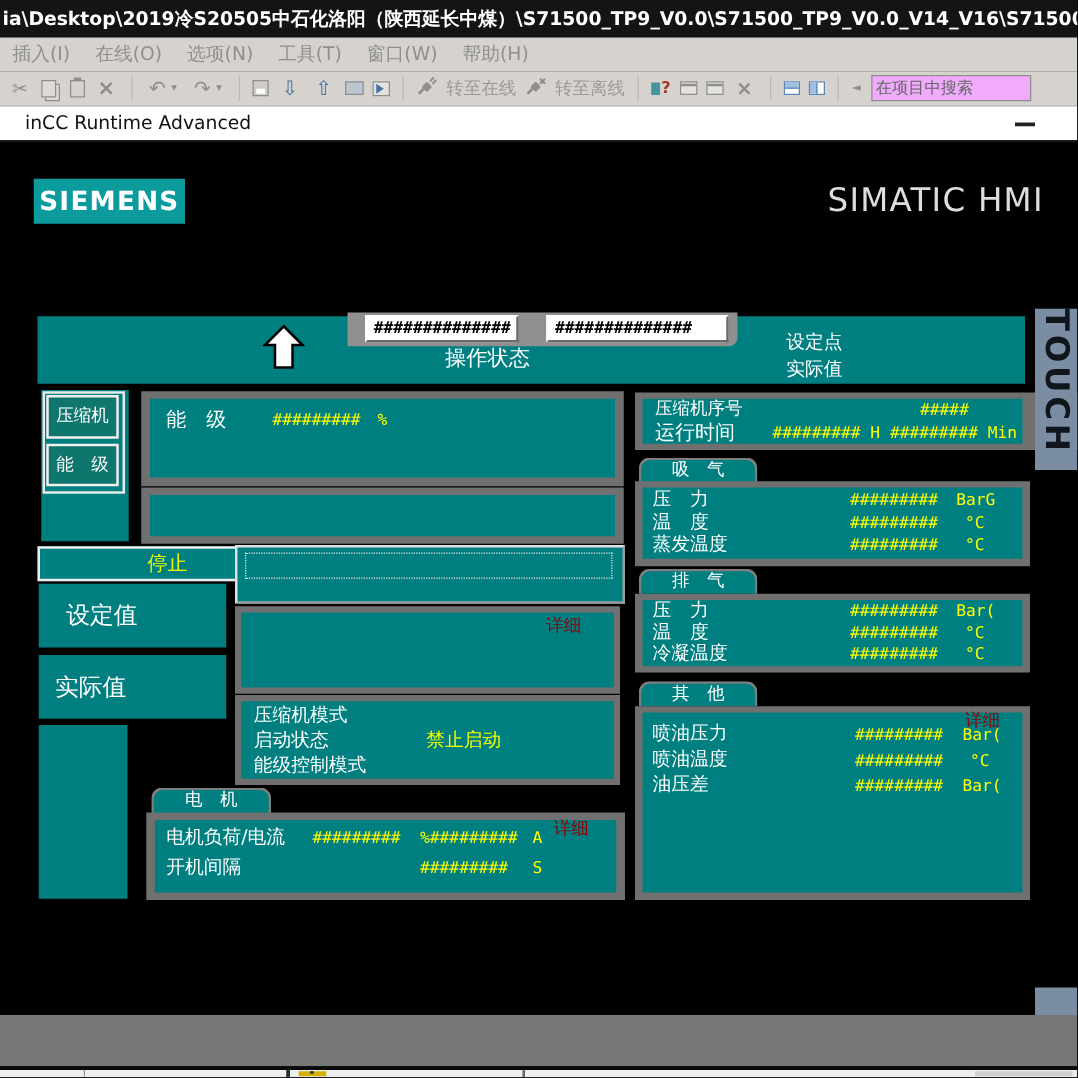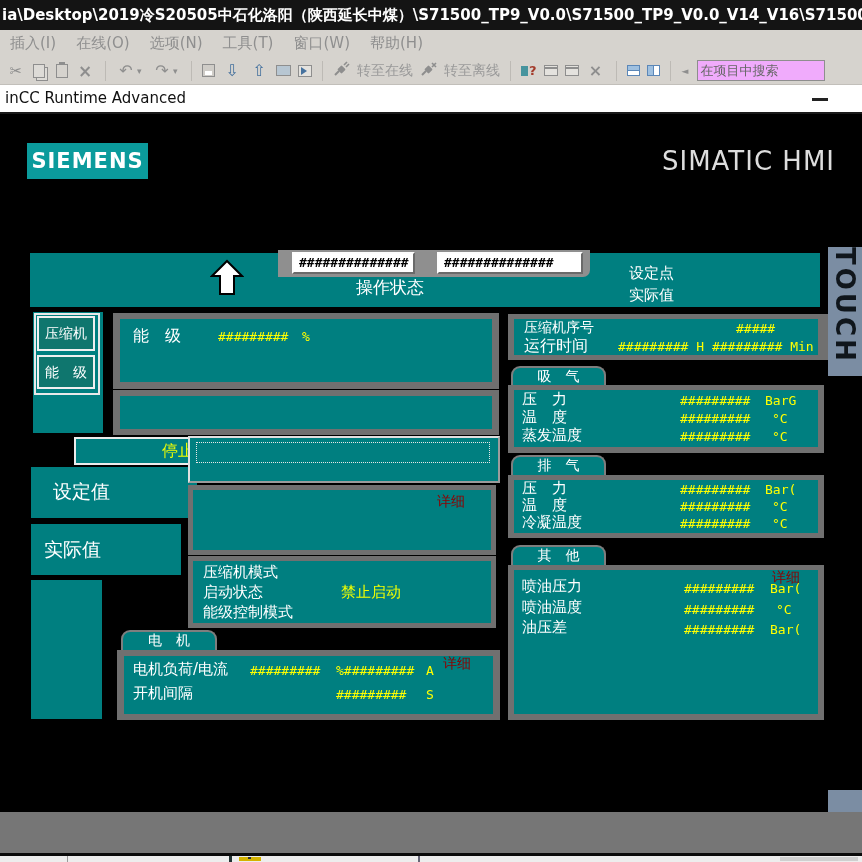--- a/index.html
+++ b/index.html
@@ -34,21 +34,21 @@
   .i-splith{width:13px;height:11px;border:1px solid #5b87b8;background:#fff;}
   .i-splith::before{content:"";position:absolute;left:0;right:0;top:0;height:4px;background:#9fc0e0;border-bottom:1px solid #5b87b8;}
   .i-splitv{width:13px;height:11px;border:1px solid #5b87b8;background:#fff;}
   .i-splitv::before{content:"";position:absolute;left:0;top:0;bottom:0;width:5px;background:#9fc0e0;border-right:1px solid #5b87b8;}
   .i-diag{display:flex;align-items:center;flex:none;}
   .i-diag-sq{width:7px;height:10px;background:#47949e;margin-right:1px;}
   .i-diag-q{color:#a33a2a;font-weight:bold;font-size:13px;}
   .searchbox{flex:none;width:120px;height:19px;background:#f0abfc;border:1px solid #8e8e8e;
     font-size:13px;color:#666;line-height:19px;padding:0 3px;white-space:nowrap;overflow:hidden;}
   .rt-titlebar{position:absolute;left:0;top:85px;width:862px;height:27px;background:#fff;
-    color:#111;font-size:15px;line-height:27px;padding-left:5px;box-sizing:border-box;}
+    color:#111;font-size:15px;line-height:27px;padding-left:20px;box-sizing:border-box;}
   .rt-border{position:absolute;left:0;top:112px;width:862px;height:2px;background:#1a1a1a;}
   
   .screen{position:absolute;left:0;top:114px;width:862px;height:698px;background:#000;}
   .teal{background:#007F80;}
   .panel-frame{position:absolute;background:#707070;}
   .panel{position:absolute;background:#007F80;}
   .lbl{position:absolute;color:#fff;font-size:15px;white-space:nowrap;line-height:18px;}
   .val{position:absolute;color:#FFFF00;font-family:"DejaVu Sans Mono",monospace;font-size:13px;white-space:nowrap;line-height:18px;}
   .detail{position:absolute;color:#8E0000;font-size:14px;line-height:15px;}
   .tab{position:absolute;background:#007F80;border:2px solid #7e7e7e;border-bottom:none;
@@ -150,24 +150,24 @@
   </div>
   <div class="lbl" style="left:330px;top:278px;width:120px;font-size:17px;text-align:center;">操作状态</div>
   <div class="lbl" style="left:629px;top:264px;">设定点</div>
   <div class="lbl" style="left:629px;top:286px;">实际值</div>
 
   <div class="panel teal" style="left:33px;top:312px;width:70px;height:121px;"></div>
   <div class="abs" style="left:34px;top:313px;width:62px;height:78px;border:2px solid #e9e9e9;"></div>
   <div class="navbtn" style="left:37px;top:316px;width:58px;height:35px;line-height:31px;">压缩机</div>
   <div class="navbtn" style="left:37px;top:355px;width:58px;height:34px;line-height:30px;">能　级</div>
 
-  <div class="abs teal" style="left:30px;top:437px;width:176px;height:28px;border:2px solid #ececec;box-sizing:border-box;margin-left:44px;">
+  <div class="abs teal" style="left:30px;top:437px;width:176px;height:28px;border:2px solid #ececec;box-sizing:border-box;">
     <span class="abs" style="left:86px;top:2px;color:#F0FF00;font-size:16px;">停止</span>
   </div>
-  <div class="panel teal" style="left:31px;top:467px;width:150px;height:51px;padding-left:16px;">
+  <div class="panel teal" style="left:31px;top:467px;width:150px;height:51px;">
     <span class="abs" style="left:22px;top:12px;color:#fff;font-size:19px;">设定值</span>
   </div>
   <div class="panel teal" style="left:31px;top:524px;width:150px;height:51px;">
     <span class="abs" style="left:13px;top:13px;color:#fff;font-size:19px;">实际值</span>
   </div>
   <div class="panel teal" style="left:31px;top:580px;width:71px;height:139px;"></div>
 
   <div class="panel-frame" style="left:113px;top:313px;width:386px;height:76px;">
     <div class="panel teal" style="left:7px;top:6px;width:372px;height:63px;">
       <span class="lbl" style="left:13px;top:8px;font-size:16px;">能　级</span>

